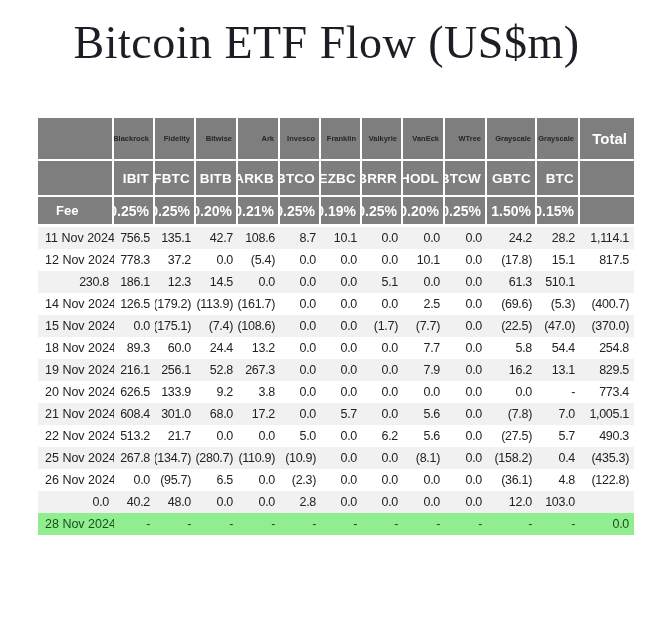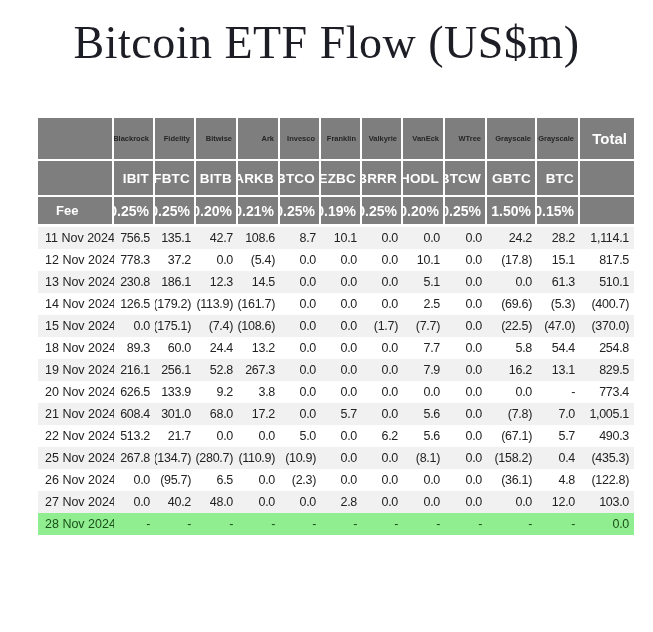--- a/index.html
+++ b/index.html
@@ -179,21 +179,20 @@
         <div class="cell value-cell">0.0</div>
         <div class="cell value-cell">0.0</div>
         <div class="cell value-cell">0.0</div>
         <div class="cell value-cell">10.1</div>
         <div class="cell value-cell">0.0</div>
         <div class="cell value-cell neg">(17.8)</div>
         <div class="cell value-cell">15.1</div>
         <div class="cell total-cell">817.5</div>
       </div>
       <div class="trow brow stripe">
-        <div class="cell date-cell">13 Nov 2024</div>
         <div class="cell value-cell">230.8</div>
         <div class="cell value-cell">186.1</div>
         <div class="cell value-cell">12.3</div>
         <div class="cell value-cell">14.5</div>
         <div class="cell value-cell">0.0</div>
         <div class="cell value-cell">0.0</div>
         <div class="cell value-cell">0.0</div>
         <div class="cell value-cell">5.1</div>
         <div class="cell value-cell">0.0</div>
         <div class="cell value-cell">0.0</div>
@@ -294,21 +293,21 @@
         <div class="cell date-cell">22 Nov 2024</div>
         <div class="cell value-cell">513.2</div>
         <div class="cell value-cell">21.7</div>
         <div class="cell value-cell">0.0</div>
         <div class="cell value-cell">0.0</div>
         <div class="cell value-cell">5.0</div>
         <div class="cell value-cell">0.0</div>
         <div class="cell value-cell">6.2</div>
         <div class="cell value-cell">5.6</div>
         <div class="cell value-cell">0.0</div>
-        <div class="cell value-cell neg">(67.1)</div>
+        <div class="cell value-cell neg">(27.5)</div>
         <div class="cell value-cell">5.7</div>
         <div class="cell total-cell">490.3</div>
       </div>
       <div class="trow brow stripe">
         <div class="cell date-cell">25 Nov 2024</div>
         <div class="cell value-cell">267.8</div>
         <div class="cell value-cell neg">(134.7)</div>
         <div class="cell value-cell neg">(280.7)</div>
         <div class="cell value-cell neg">(110.9)</div>
         <div class="cell value-cell neg">(10.9)</div>
@@ -329,21 +328,20 @@
         <div class="cell value-cell neg">(2.3)</div>
         <div class="cell value-cell">0.0</div>
         <div class="cell value-cell">0.0</div>
         <div class="cell value-cell">0.0</div>
         <div class="cell value-cell">0.0</div>
         <div class="cell value-cell neg">(36.1)</div>
         <div class="cell value-cell">4.8</div>
         <div class="cell total-cell neg">(122.8)</div>
       </div>
       <div class="trow brow stripe">
-        <div class="cell date-cell">27 Nov 2024</div>
         <div class="cell value-cell">0.0</div>
         <div class="cell value-cell">40.2</div>
         <div class="cell value-cell">48.0</div>
         <div class="cell value-cell">0.0</div>
         <div class="cell value-cell">0.0</div>
         <div class="cell value-cell">2.8</div>
         <div class="cell value-cell">0.0</div>
         <div class="cell value-cell">0.0</div>
         <div class="cell value-cell">0.0</div>
         <div class="cell value-cell">0.0</div>

